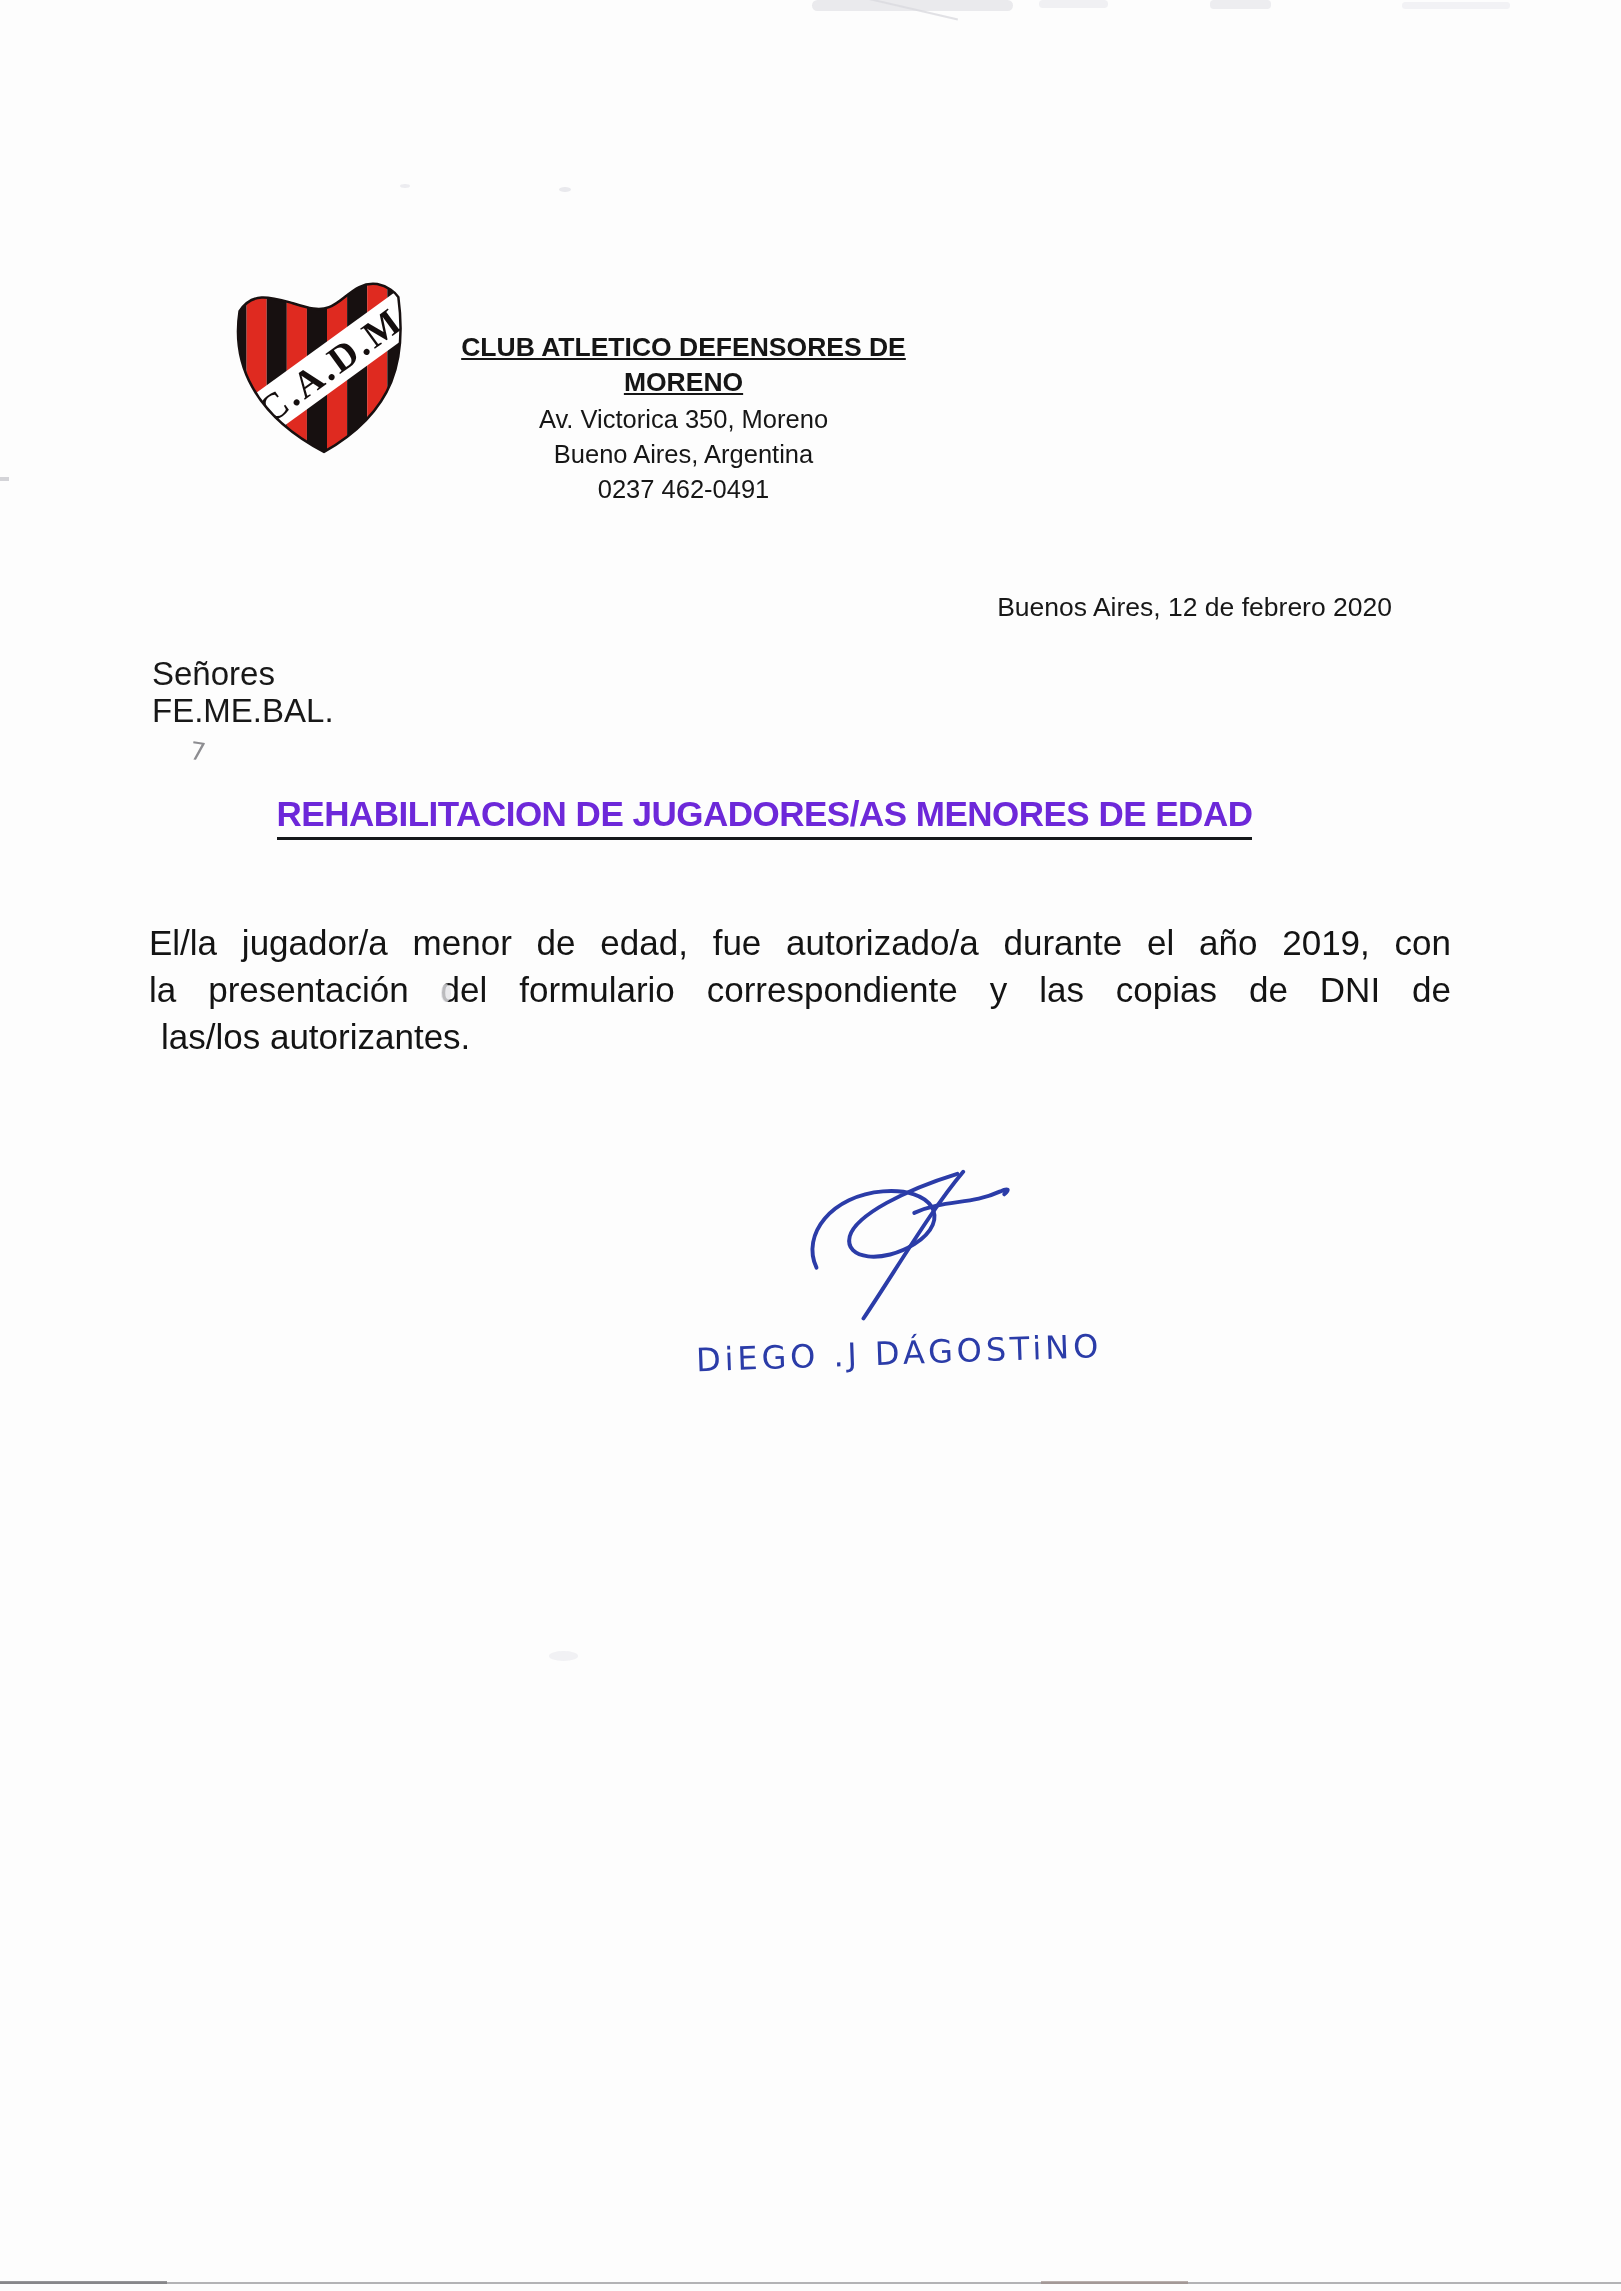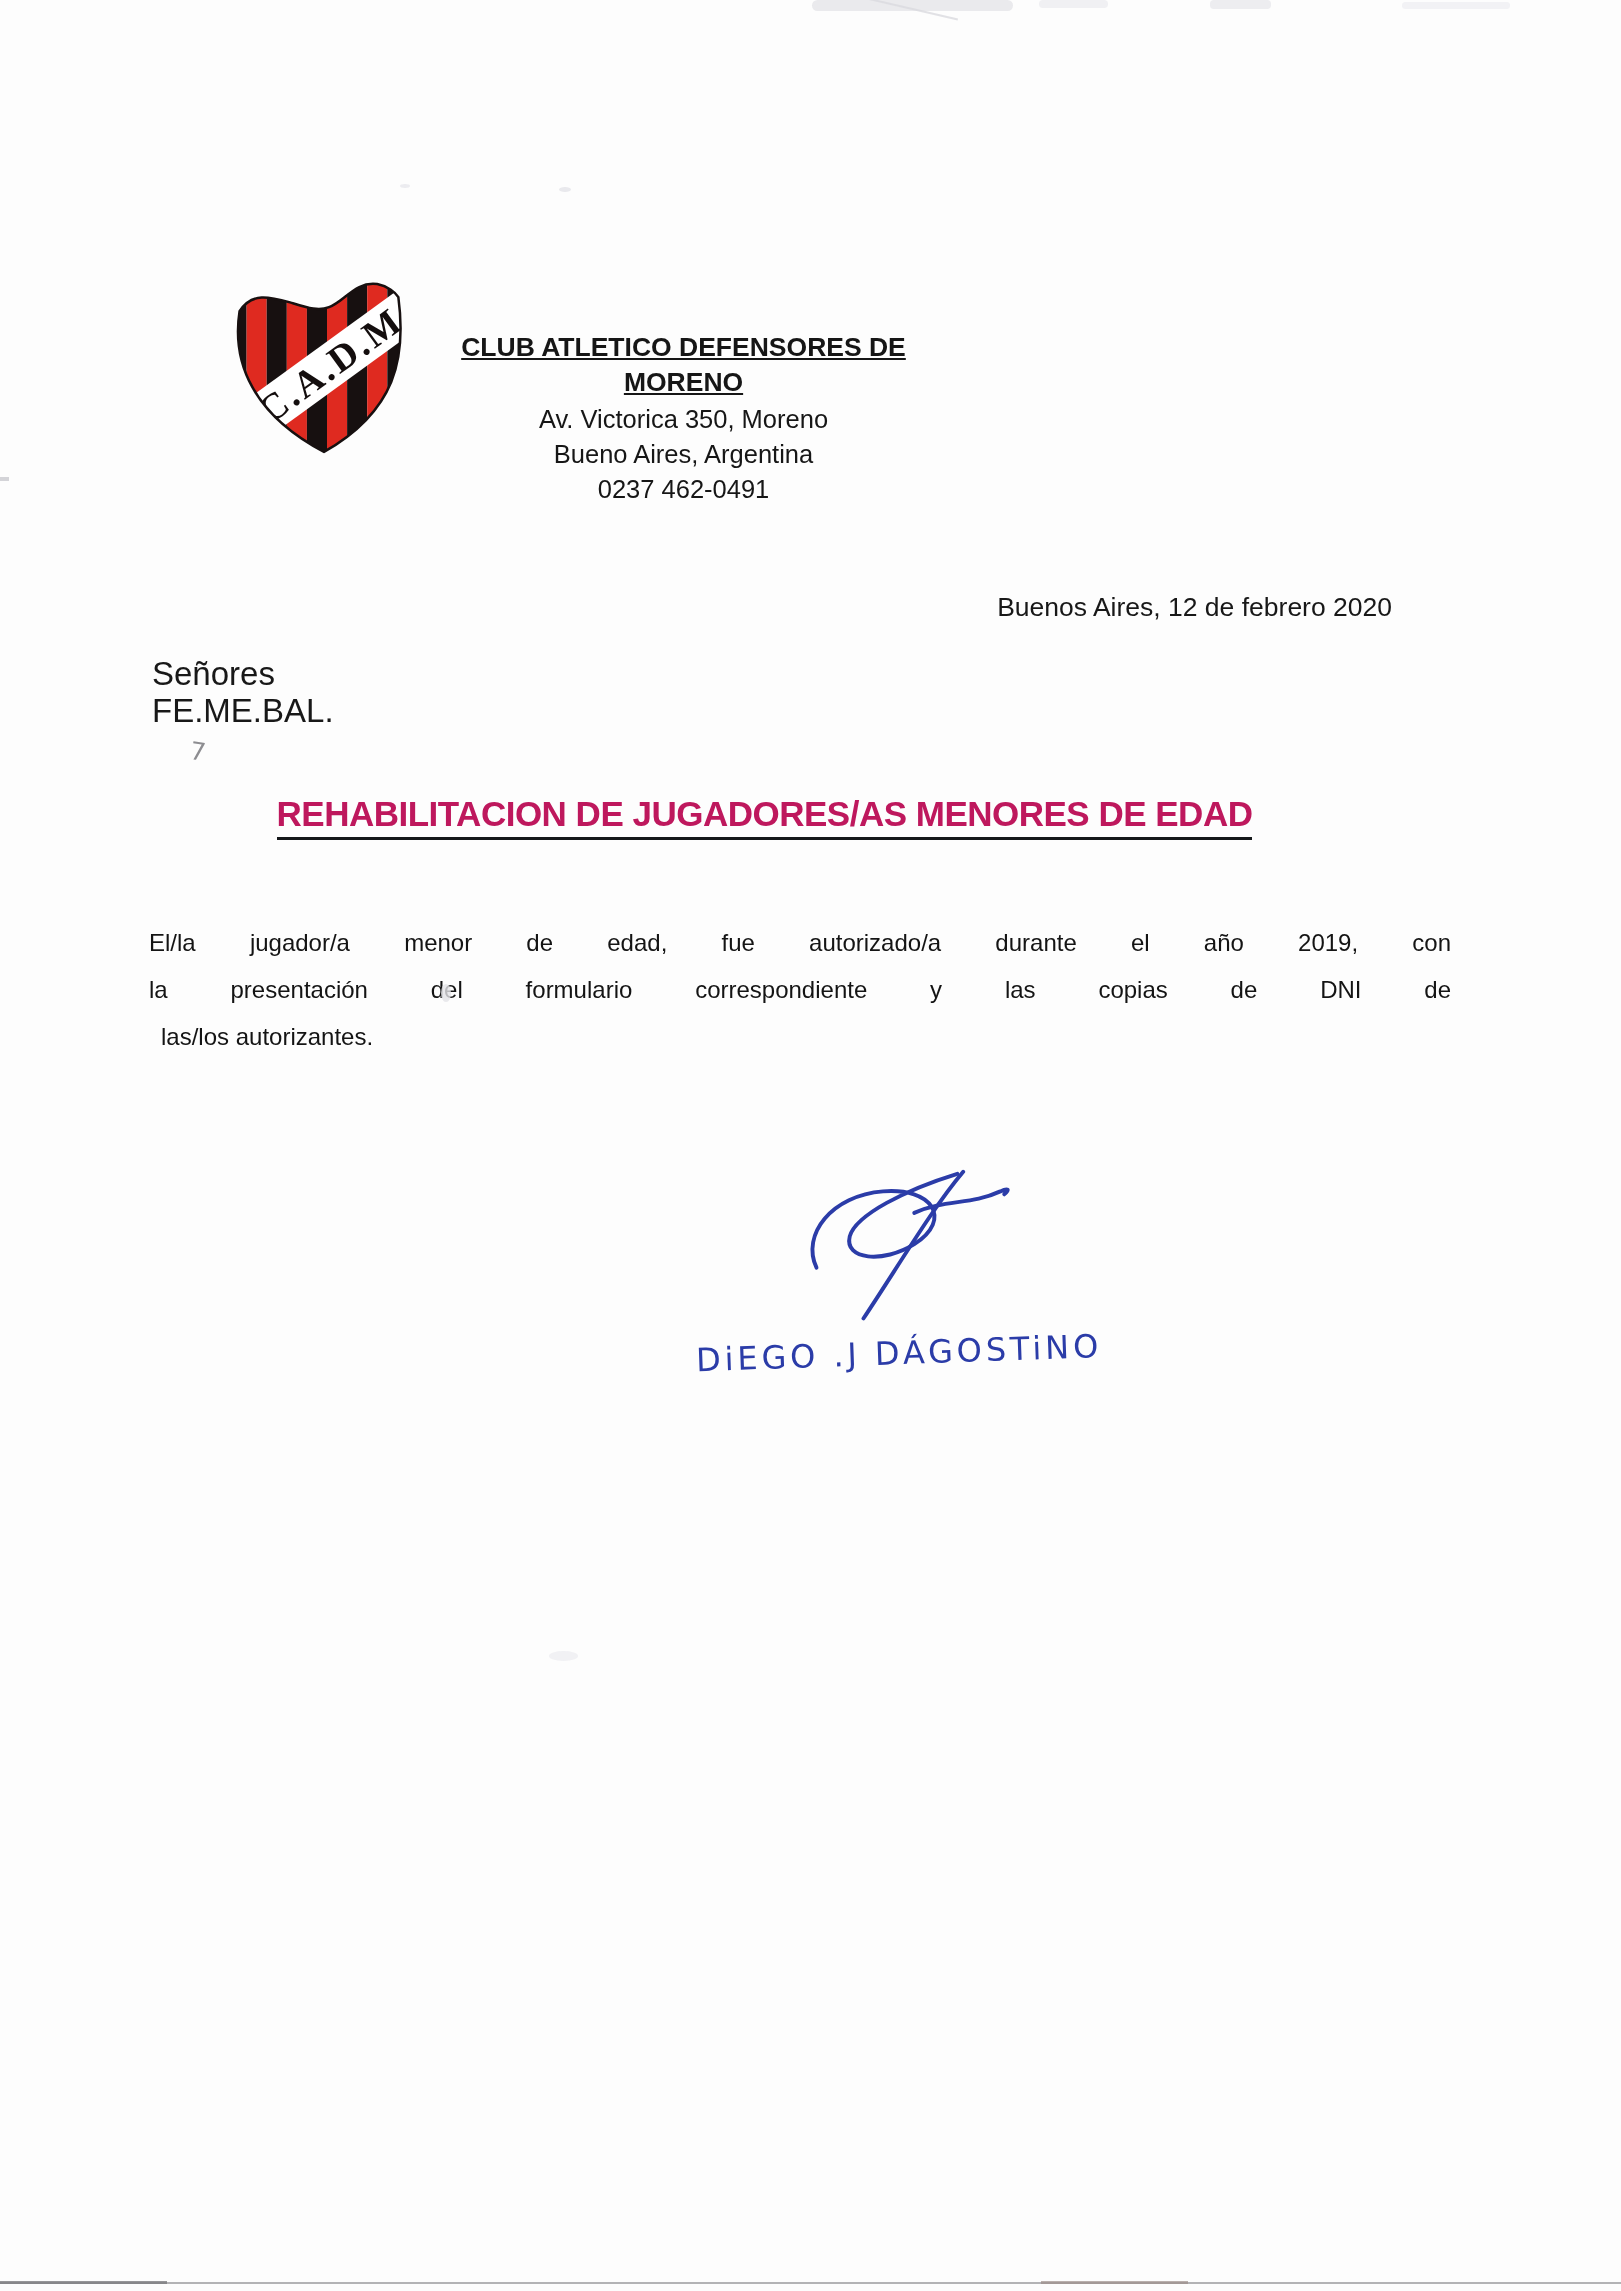--- a/index.html
+++ b/index.html
@@ -31,27 +31,27 @@
     position:absolute;left:190px;top:737px;
     font-size:24.5px;color:#8d8d91;transform:rotate(8deg);
     font-family:"DejaVu Sans",sans-serif;
   }
   .subject-wrap{
     position:absolute;left:147px;top:794px;width:1235px;text-align:center;
   }
   .subject{
     display:inline-block;
     font-size:35px;font-weight:bold;letter-spacing:-0.5px;
-    color:#be185d;
+    color:#6d28d9;
     border-bottom:3.9px solid #15181a;
     padding-bottom:2.9px;
   }
   .body-par{
     position:absolute;left:149px;top:919px;width:1302px;
-    font-size:24px;line-height:47px;color:#141414;
+    font-size:35px;line-height:47px;color:#141414;
   }
   .body-line{text-align:justify;text-align-last:justify;}
   .body-line.last{text-align:center;text-align-last:left;margin-left:12px;}
   
   .sig-flourish{position:absolute;left:787px;top:1164px;width:235px;height:176px;}
   .sig-name{
     position:absolute;left:696px;top:1333px;width:470px;
     font-family:"DejaVu Sans",sans-serif;
     font-size:32px;letter-spacing:3.9px;color:#2b3ca8;
     transform:rotate(-2deg);

